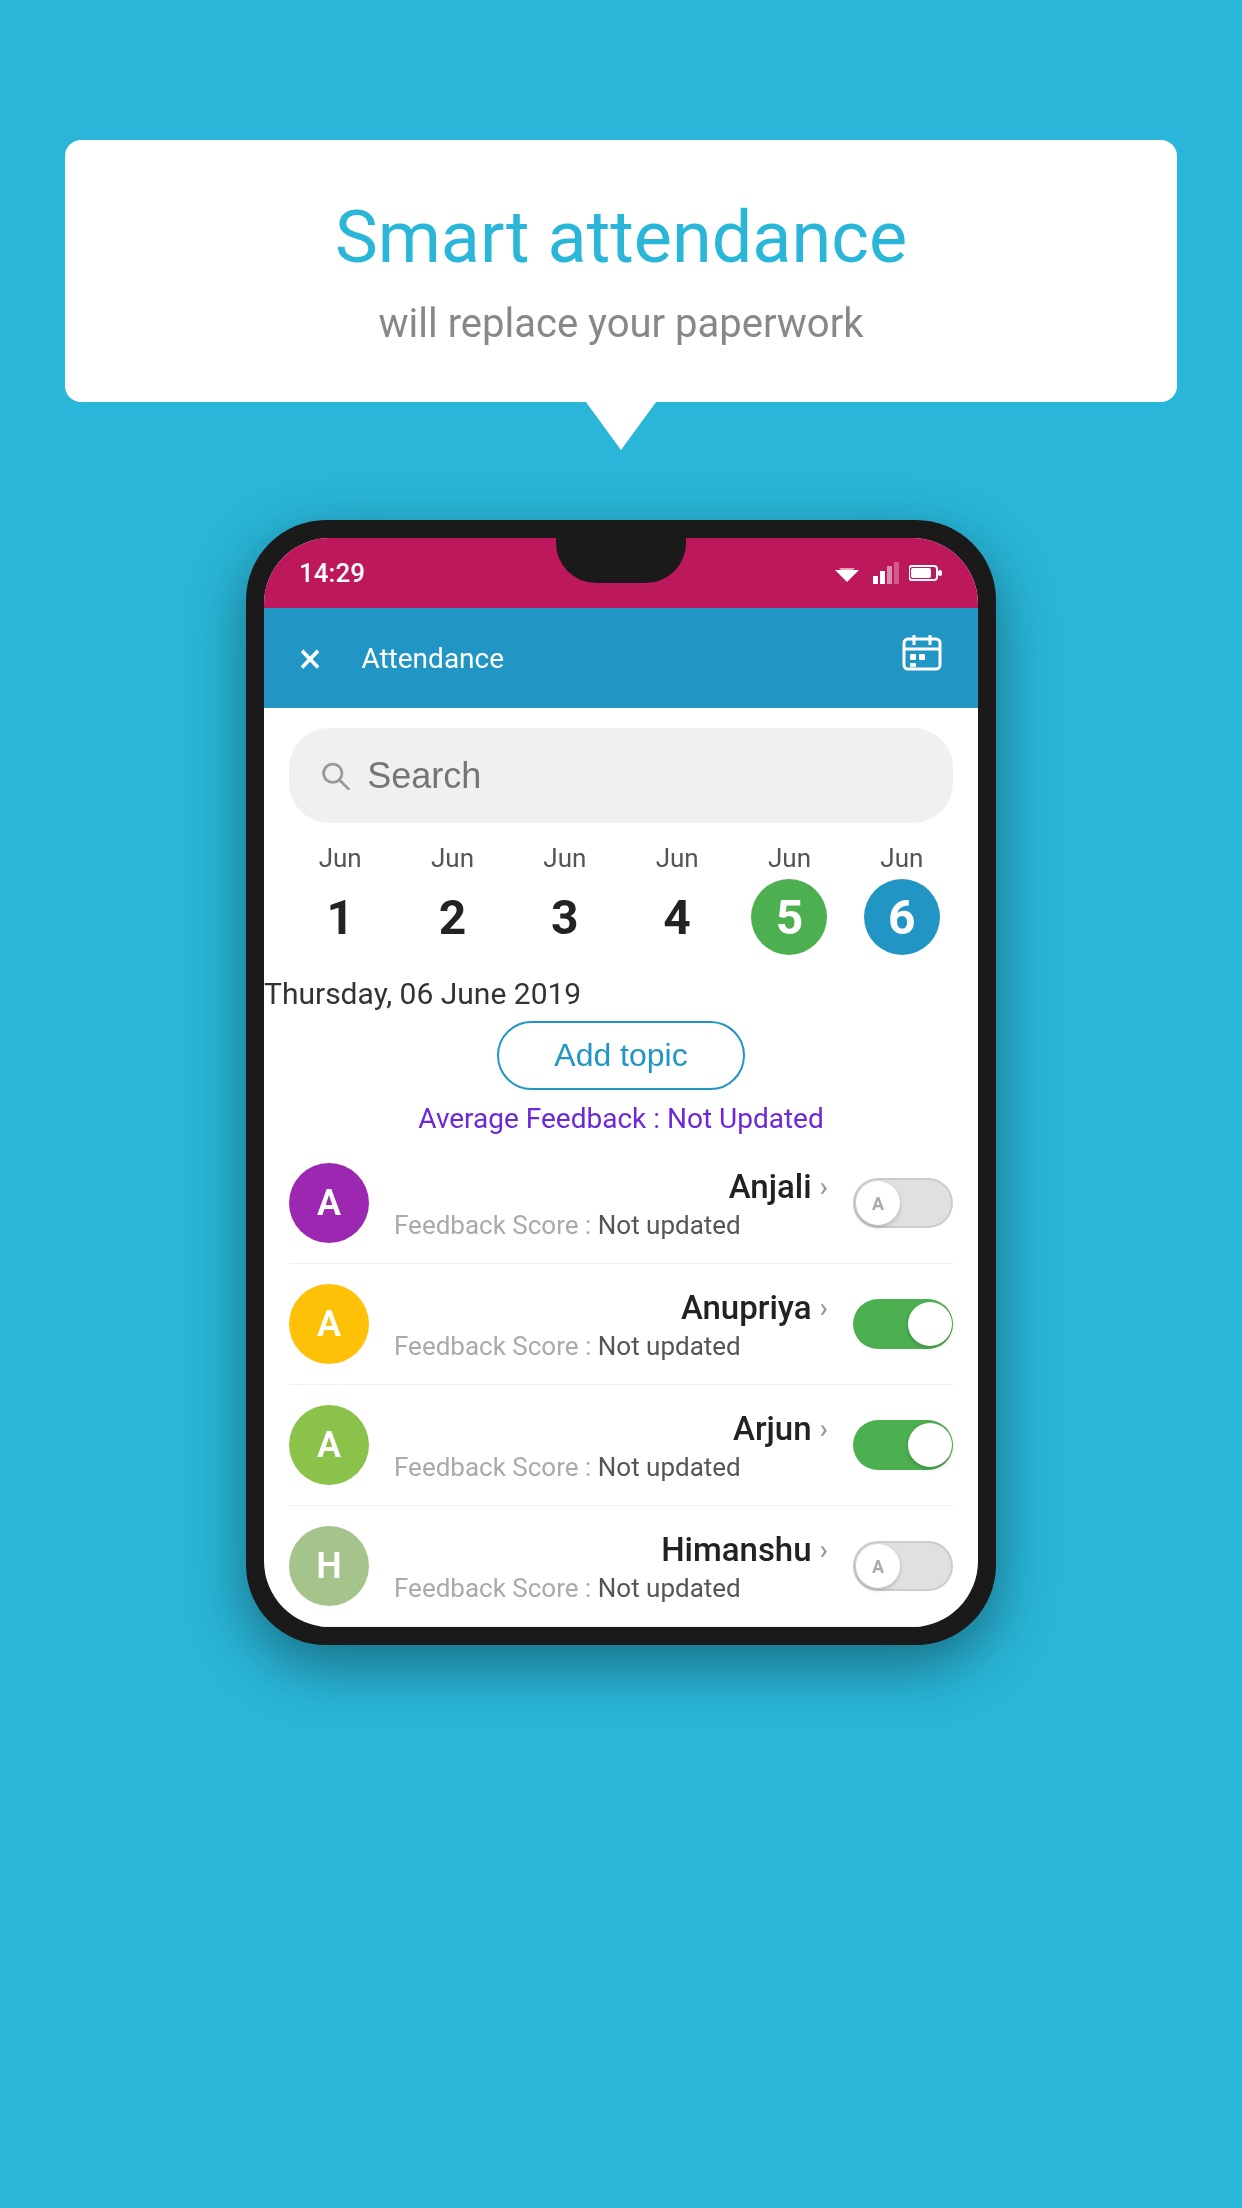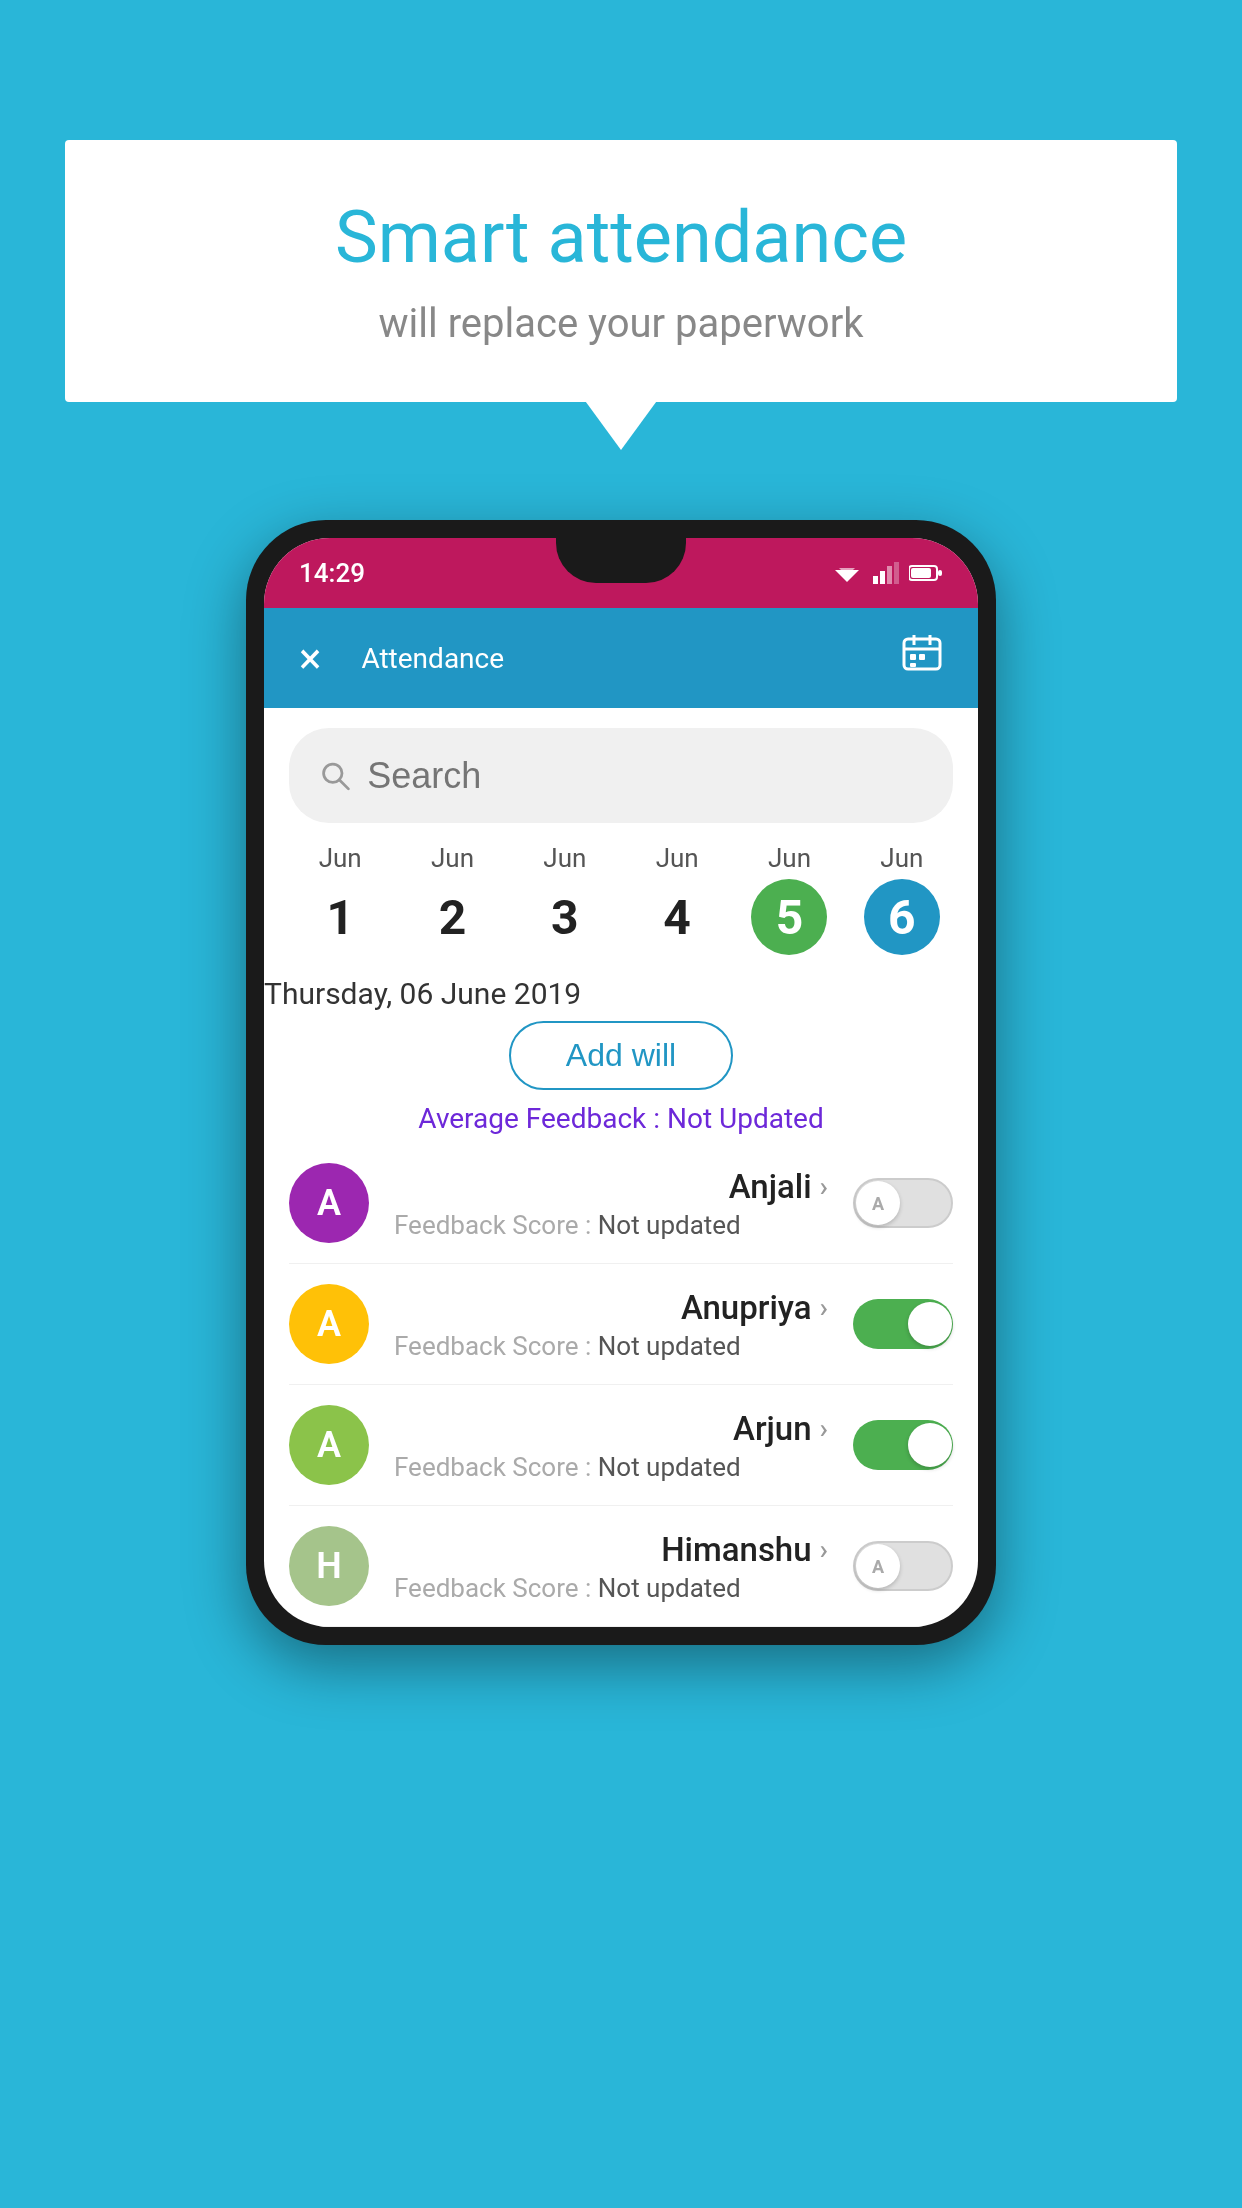--- a/index.html
+++ b/index.html
@@ -16,21 +16,21 @@
     
     .speech-bubble-container {
       position: absolute;
       top: 140px;
       left: 65px;
       right: 65px;
     }
 
     .speech-bubble {
       background: white;
-      border-radius: 4px;
+      border-radius: 16px;
       padding: 55px 60px;
       text-align: center;
       position: relative;
     }
 
     .speech-bubble::after {
       content: '';
       position: absolute;
       bottom: -48px;
       left: 50%;
@@ -434,21 +434,21 @@
             <div class="date-num green">5</div>
           </div>
           <div class="date-cell">
             <div class="date-month">Jun</div>
             <div class="date-num blue">6</div>
           </div>
         </div>
 
       <div class="selected-date-label">Thursday, 06 June 2019</div>
 
-      <button class="add-topic-btn">Add will</button>
+      <button class="add-topic-btn">Add topic</button>
 
       <div class="avg-feedback">
         <span>Average Feedback : </span><span>Not Updated</span>
       </div>
 
       <div class="student-list" id="student-list">
           <div class="student-row">
             <div class="avatar" style="background: rgb(156, 39, 176);">A</div>
             <div class="student-info">
               <div class="student-name">Anjali <span class="chevron">›</span></div>

